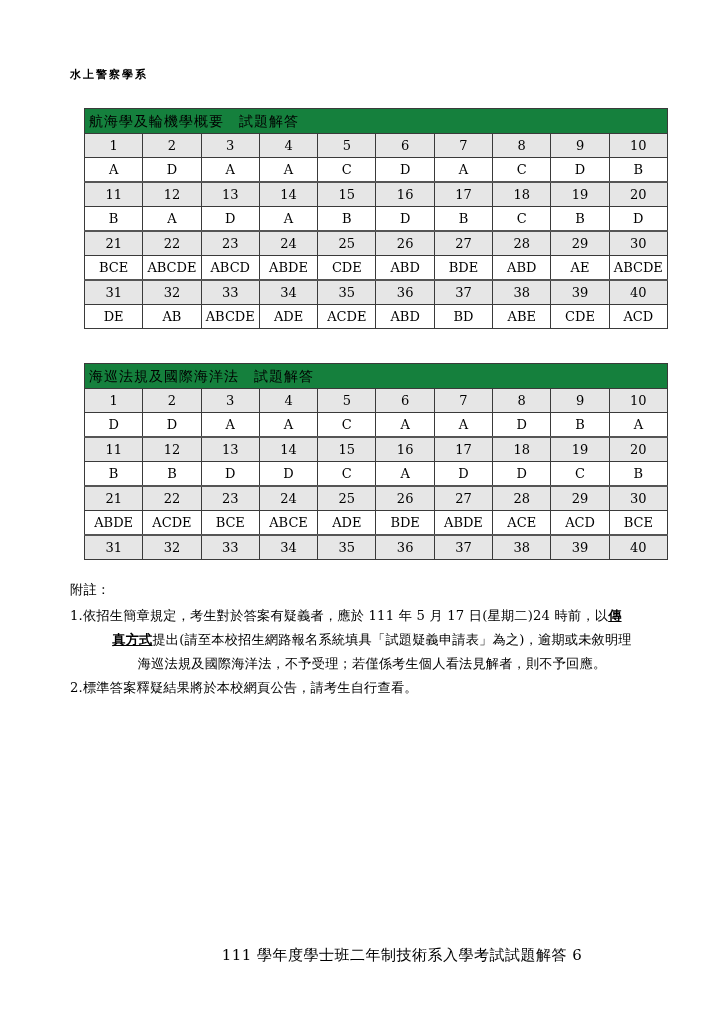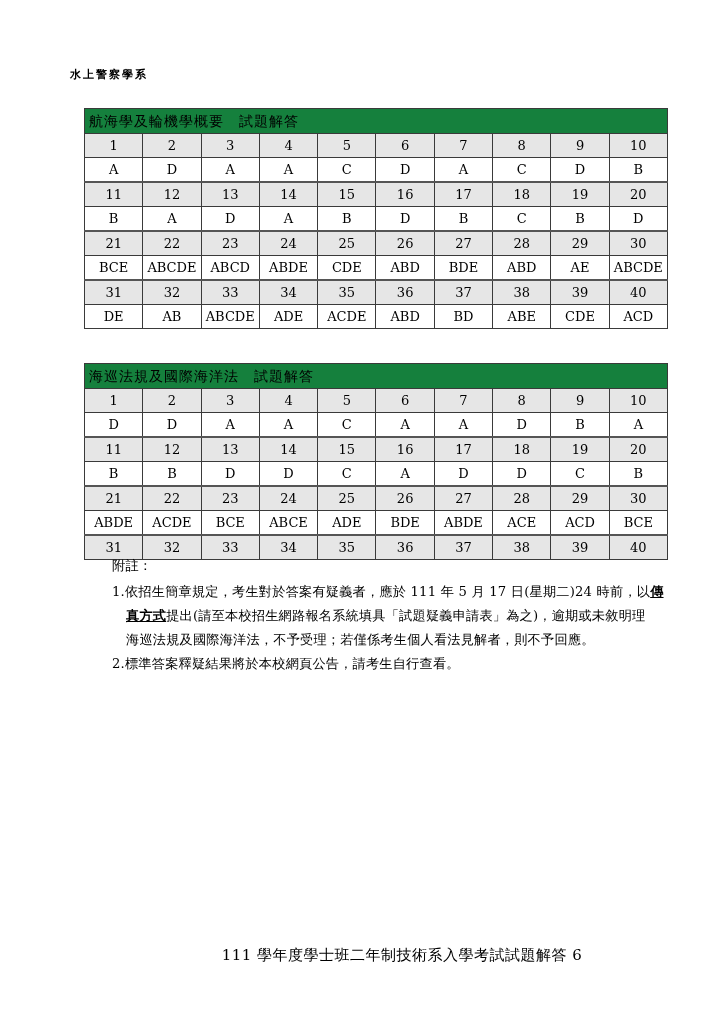--- a/index.html
+++ b/index.html
@@ -81,38 +81,38 @@
   }
   .answer-table tr.first-num-row td {
     border-top-width: 1px;
     border-top-color: #3a3a3a;
   }
 
   
   .notes {
     position: absolute;
     left: 70px;
-    top: 554px;
+    top: 578px;
     width: 590px;
     font-size: 13.2px;
     line-height: 24px;
     letter-spacing: 0.2px;
-    margin-left: 42px;
   }
   .notes-heading {
     margin: 0 0 2px 0;
   }
   .note-item {
     margin: 0;
     text-indent: 0;
     padding-left: 0;
   }
   .note-item .cont {
     display: block;
     padding-left: 14px;
+    text-align: center;
   }
   .em-ul {
     font-weight: bold;
     text-decoration: underline;
   }
 
   
   .footer {
     position: absolute;
     left: 0;

